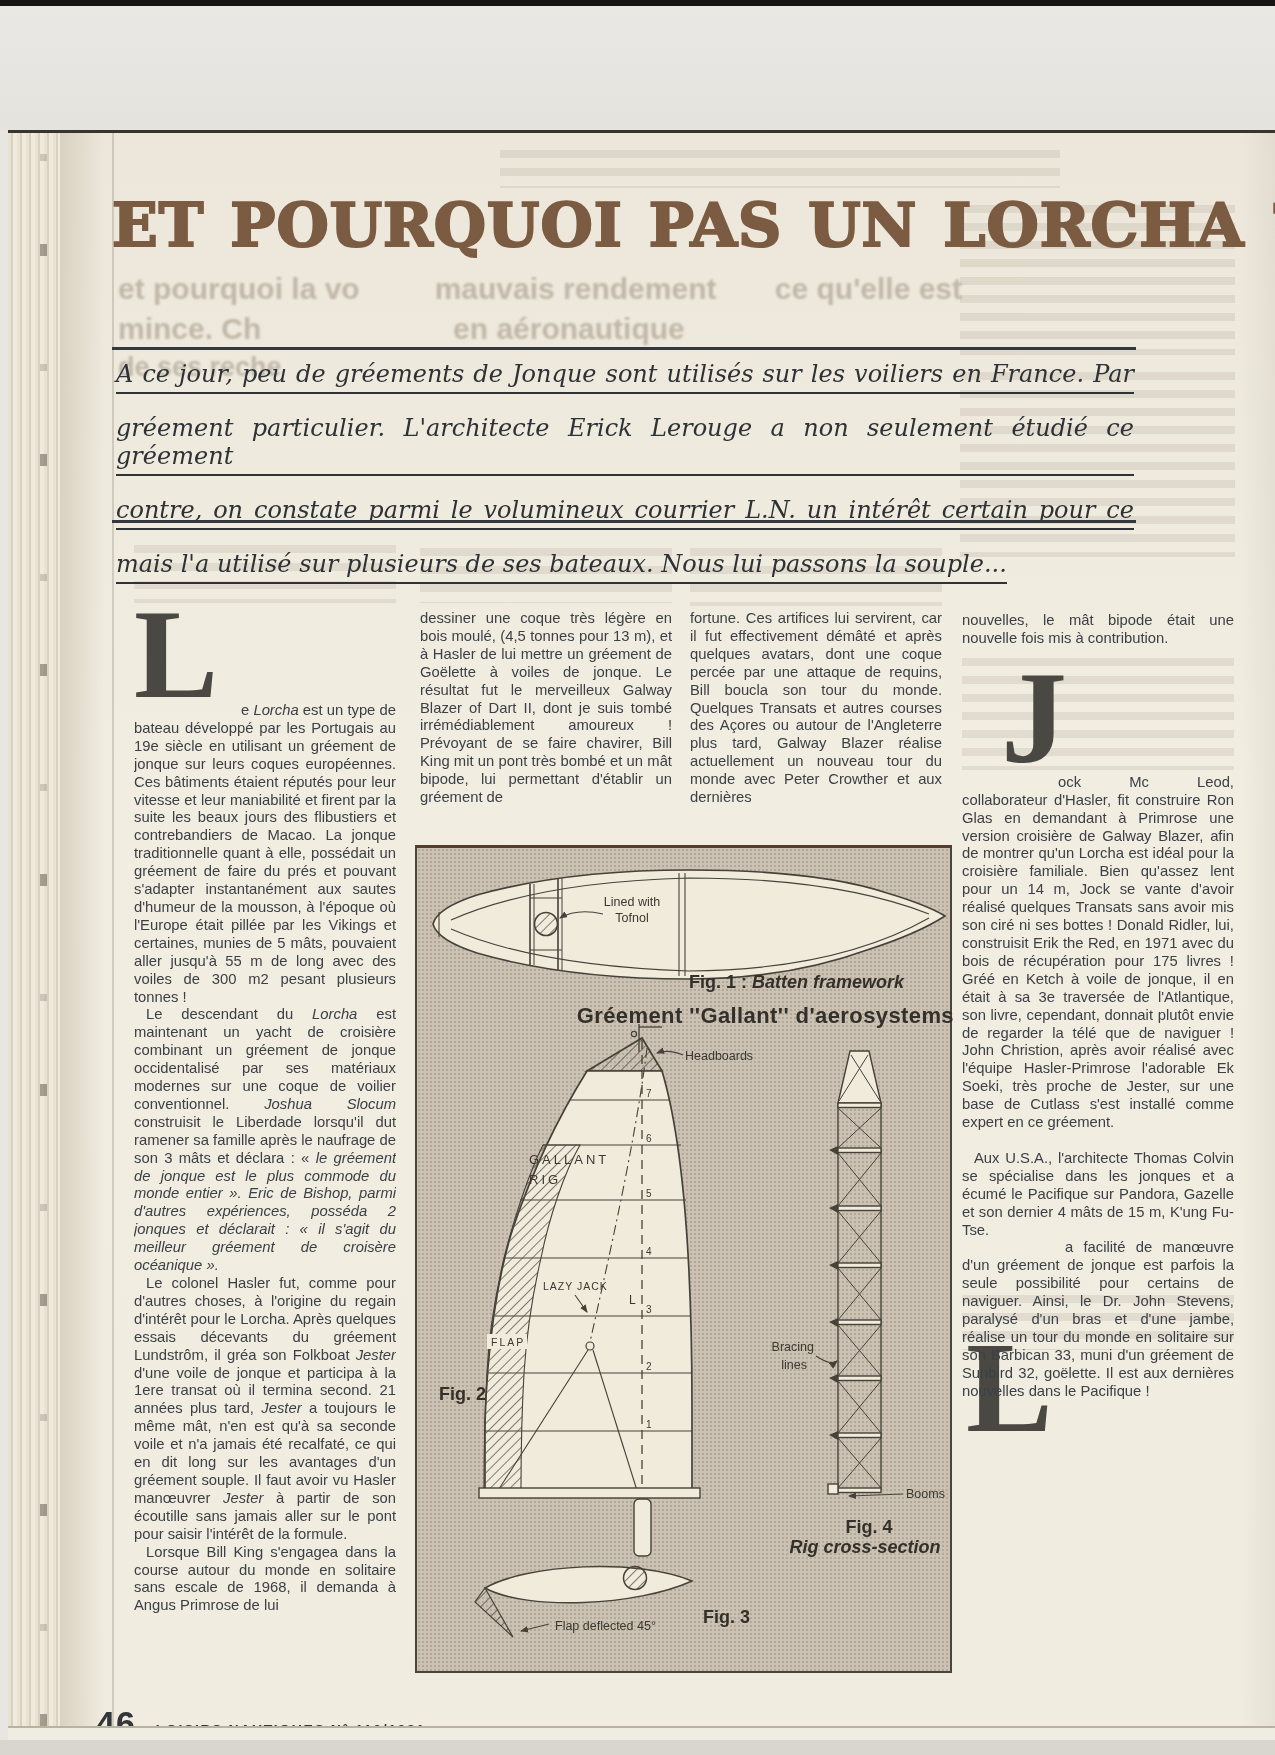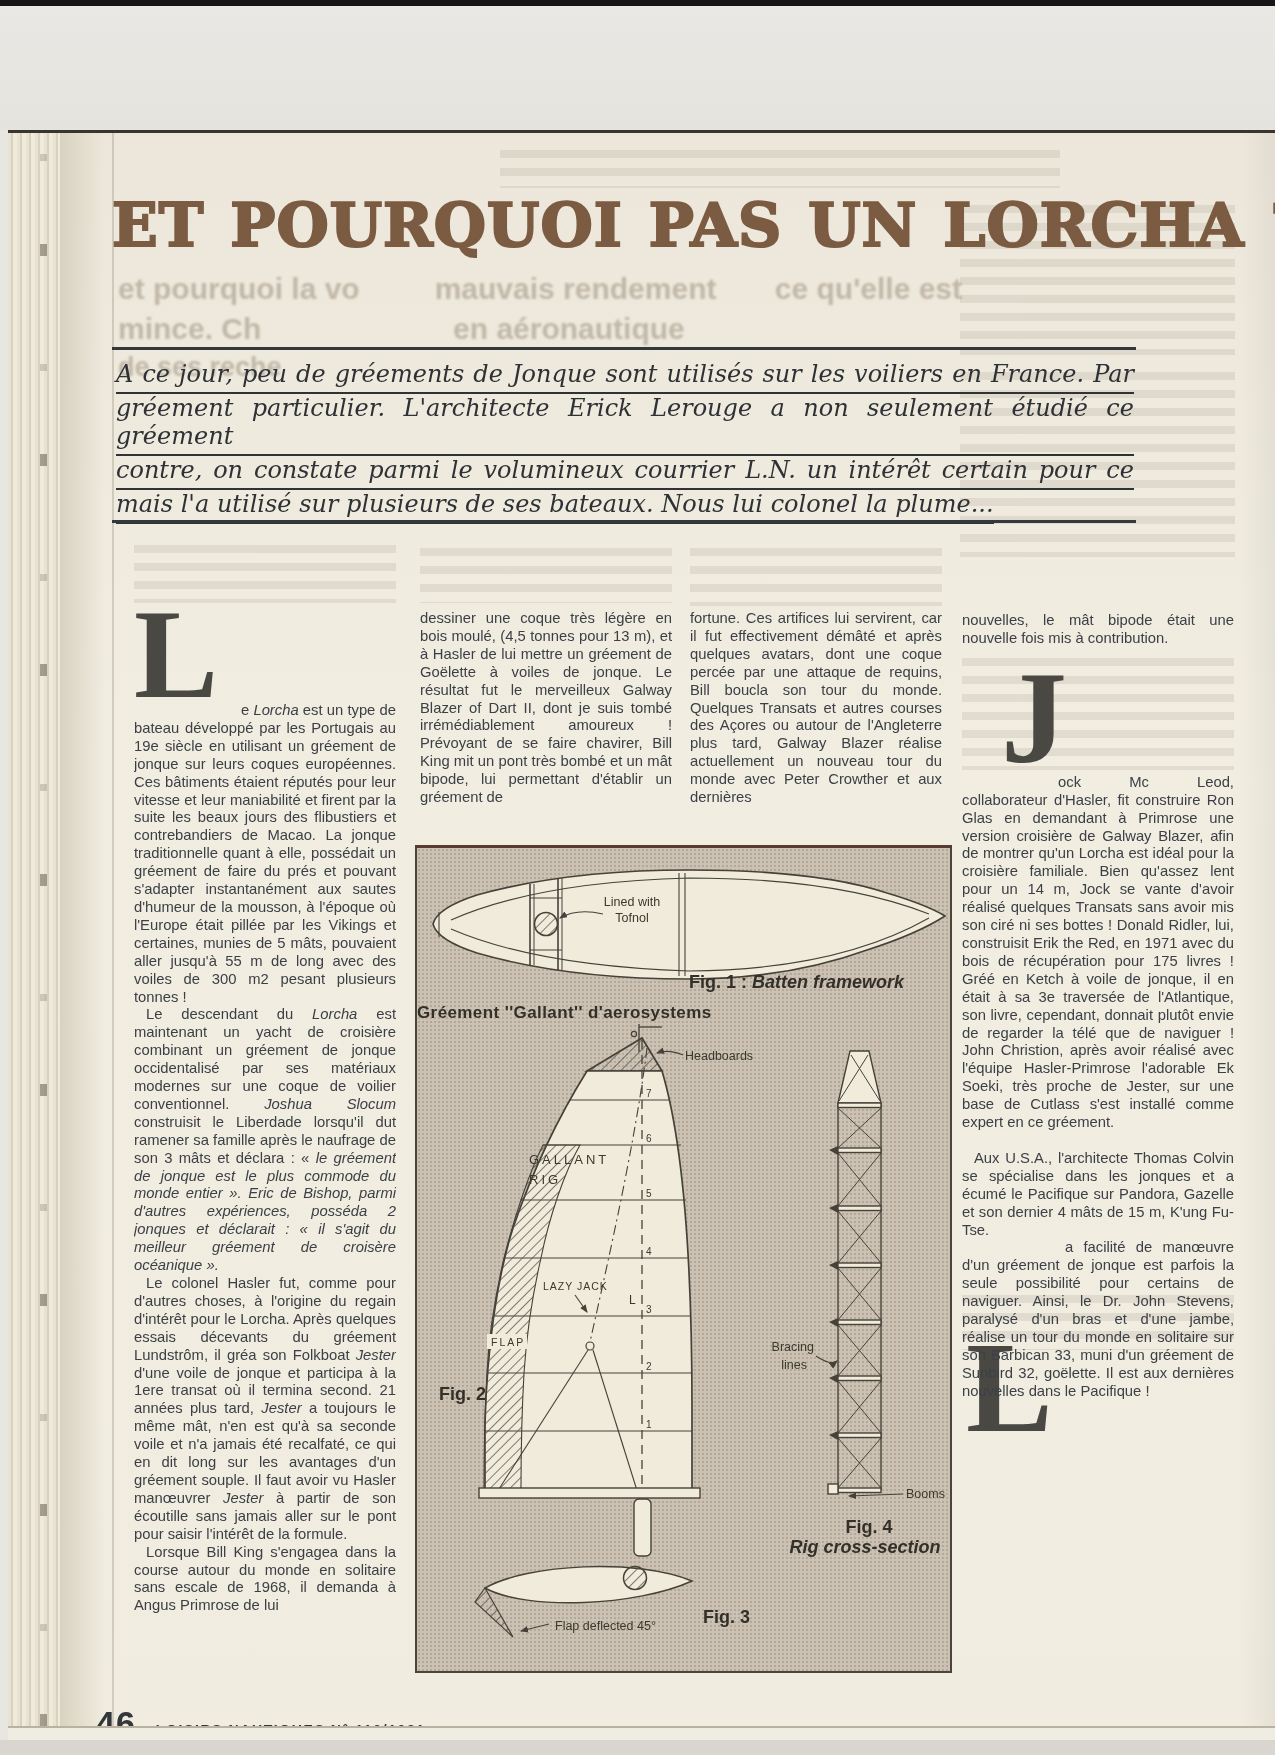--- a/index.html
+++ b/index.html
@@ -34,42 +34,42 @@
   
   #main-title{left:112px;top:190px;width:1056px;font-family:"DejaVu Serif","Liberation Serif",serif;
         font-weight:900;font-size:60px;letter-spacing:1px;word-spacing:4px;color:#7b5b41;
         -webkit-text-stroke:2.2px #7b5b41;white-space:nowrap;}
 
   
   #rule-top{left:112px;top:347px;width:1024px;height:3px;background:#34373c;}
   #rule-bottom{left:112px;top:520px;width:1024px;height:3px;background:#34373c;}
   #intro{left:116px;top:360px;width:1018px;font-family:"DejaVu Serif","Liberation Serif",serif;
         font-style:italic;font-size:24px;color:#2e3136;}
-  .intro-line{border-bottom:2.5px solid #2f3237;padding-bottom:4px;margin-bottom:0;
+  .intro-line{border-bottom:2.5px solid #2f3237;padding-bottom:4px;margin-bottom:20px;
         line-height:28px;text-align:justify;text-align-last:justify;}
   .intro-line.last{display:inline-block;text-align-last:left;border-bottom:2.5px solid #2f3237;}
 
   
   .col{font-size:14.8px;line-height:17.9px;color:#3c4046;text-align:justify;}
   .col p{margin:0;text-indent:12px;}
   .col p.flush{text-indent:0;}
   .col .it{font-style:italic;}
   .dc-para1{text-indent:107px !important;}
   .dc-para2{text-indent:96px !important;}
   .dc-para3{text-indent:103px !important;}
   .dropcap{font-family:"Liberation Serif",serif;font-weight:bold;color:#4a4843;line-height:1;}
 
   
   #figure-box{left:415px;top:845px;width:537px;height:828px;box-sizing:border-box;
         border:2.5px solid #49453d;border-top:3.5px solid #553b30;
         background-color:#ccc2b3;
         background-image:radial-gradient(rgba(90,75,60,.22) 1px,transparent 1.2px);
         background-size:4px 4px;}
-  #figure-title{left:0;top:155px;width:537px;text-align:left;font-weight:bold;
-        font-size:17px;color:#33302a;letter-spacing:.4px;}
+  #figure-title{left:0;top:155px;width:537px;text-align:right;font-weight:bold;
+        font-size:22px;color:#33302a;letter-spacing:.4px;}
   svg text{font-family:"Liberation Sans",sans-serif;fill:#3b382f;}
   .svg-label{font-size:12.5px;}
   .svg-fig{font-weight:bold;font-size:18px;fill:#33302a;}
 
   
   #footer{left:96px;top:1684px;display:flex;align-items:baseline;color:#33373c;}
   #page-number{font-size:34px;font-weight:bold;letter-spacing:1px;margin-top:20px;}
   #magazine-name{font-size:14px;font-weight:bold;letter-spacing:1.6px;margin-left:20px;text-align:right;}
 </style>
 </head>
@@ -98,21 +98,21 @@
   <div class="abs ghost-stripes" style="left:962px;top:658px;width:272px;height:112px;"></div>
   <div class="abs ghost-stripes" style="left:962px;top:1295px;width:272px;height:55px;"></div>
 
   <div class="abs" id="main-title">ET POURQUOI PAS UN LORCHA ?</div>
 
   <div class="abs" id="rule-top"></div>
   <div class="abs" id="intro">
     <div class="intro-line">A ce jour, peu de gréements de Jonque sont utilisés sur les voiliers en France. Par</div>
     <div class="intro-line">gréement particulier. L'architecte Erick Lerouge a non seulement étudié ce gréement</div>
     <div class="intro-line">contre, on constate parmi le volumineux courrier L.N. un intérêt certain pour ce</div>
-    <div class="intro-line last">mais l'a utilisé sur plusieurs de ses bateaux. Nous lui colonel la plume...</div>
+    <div class="intro-line last">mais l'a utilisé sur plusieurs de ses bateaux. Nous lui passons la souple...</div>
   </div>
   <div class="abs" id="rule-bottom"></div>
 
   <div class="abs dropcap" style="left:134px;top:592px;font-size:126px;">L</div>
   <div class="abs dropcap" style="left:1001px;top:652px;font-size:132px;">J</div>
   <div class="abs dropcap" style="left:966px;top:1322px;font-size:130px;">L</div>
 
   <div class="abs col" style="left:134px;top:702px;width:262px;height:975px;overflow:hidden;">
     <p class="flush dc-para1"><span>e </span><span class="it">Lorcha</span><span> est un type de bateau développé par les Portugais au 19e siècle en utilisant un gréement de jonque sur leurs coques européennes. Ces bâtiments étaient réputés pour leur vitesse et leur maniabilité et firent par la suite les beaux jours des flibustiers et contrebandiers de Macao. La jonque traditionnelle quant à elle, possédait un gréement de faire du prés et pouvant s'adapter instantanément aux sautes d'humeur de la mousson, à l'époque où l'Europe était pillée par les Vikings et certaines, munies de 5 mâts, pouvaient aller jusqu'à 55 m de long avec des voiles de 300 m2 pesant plusieurs tonnes !</span></p>
     <p><span>Le descendant du </span><span class="it">Lorcha</span><span> est maintenant un yacht de croisière combinant un gréement de jonque occidentalisé par ses matériaux modernes sur une coque de voilier conventionnel. </span><span class="it">Joshua Slocum</span><span> construisit le Liberdade lorsqu'il dut ramener sa famille après le naufrage de son 3 mâts et déclara : « </span><span class="it">le gréement de jonque est le plus commode du monde entier ». Eric de Bishop, parmi d'autres expériences, posséda 2 jonques et déclarait : « il s'agit du meilleur gréement de croisère océanique ».</span></p>

